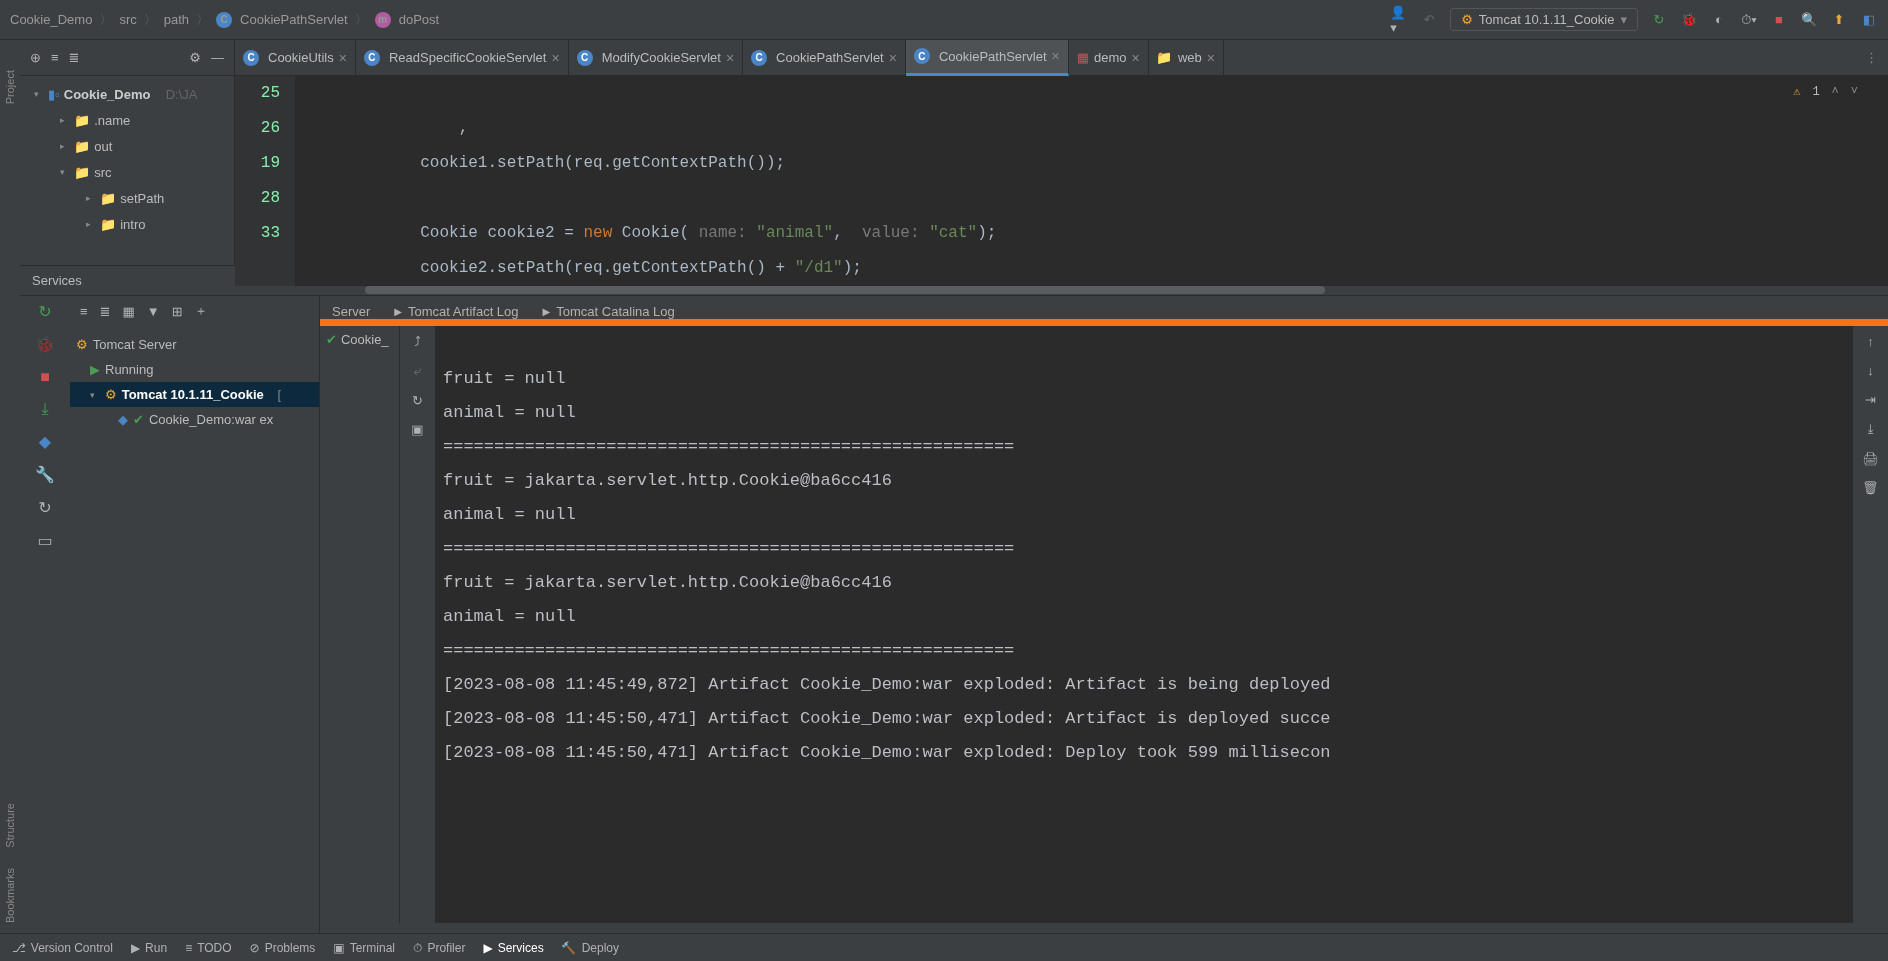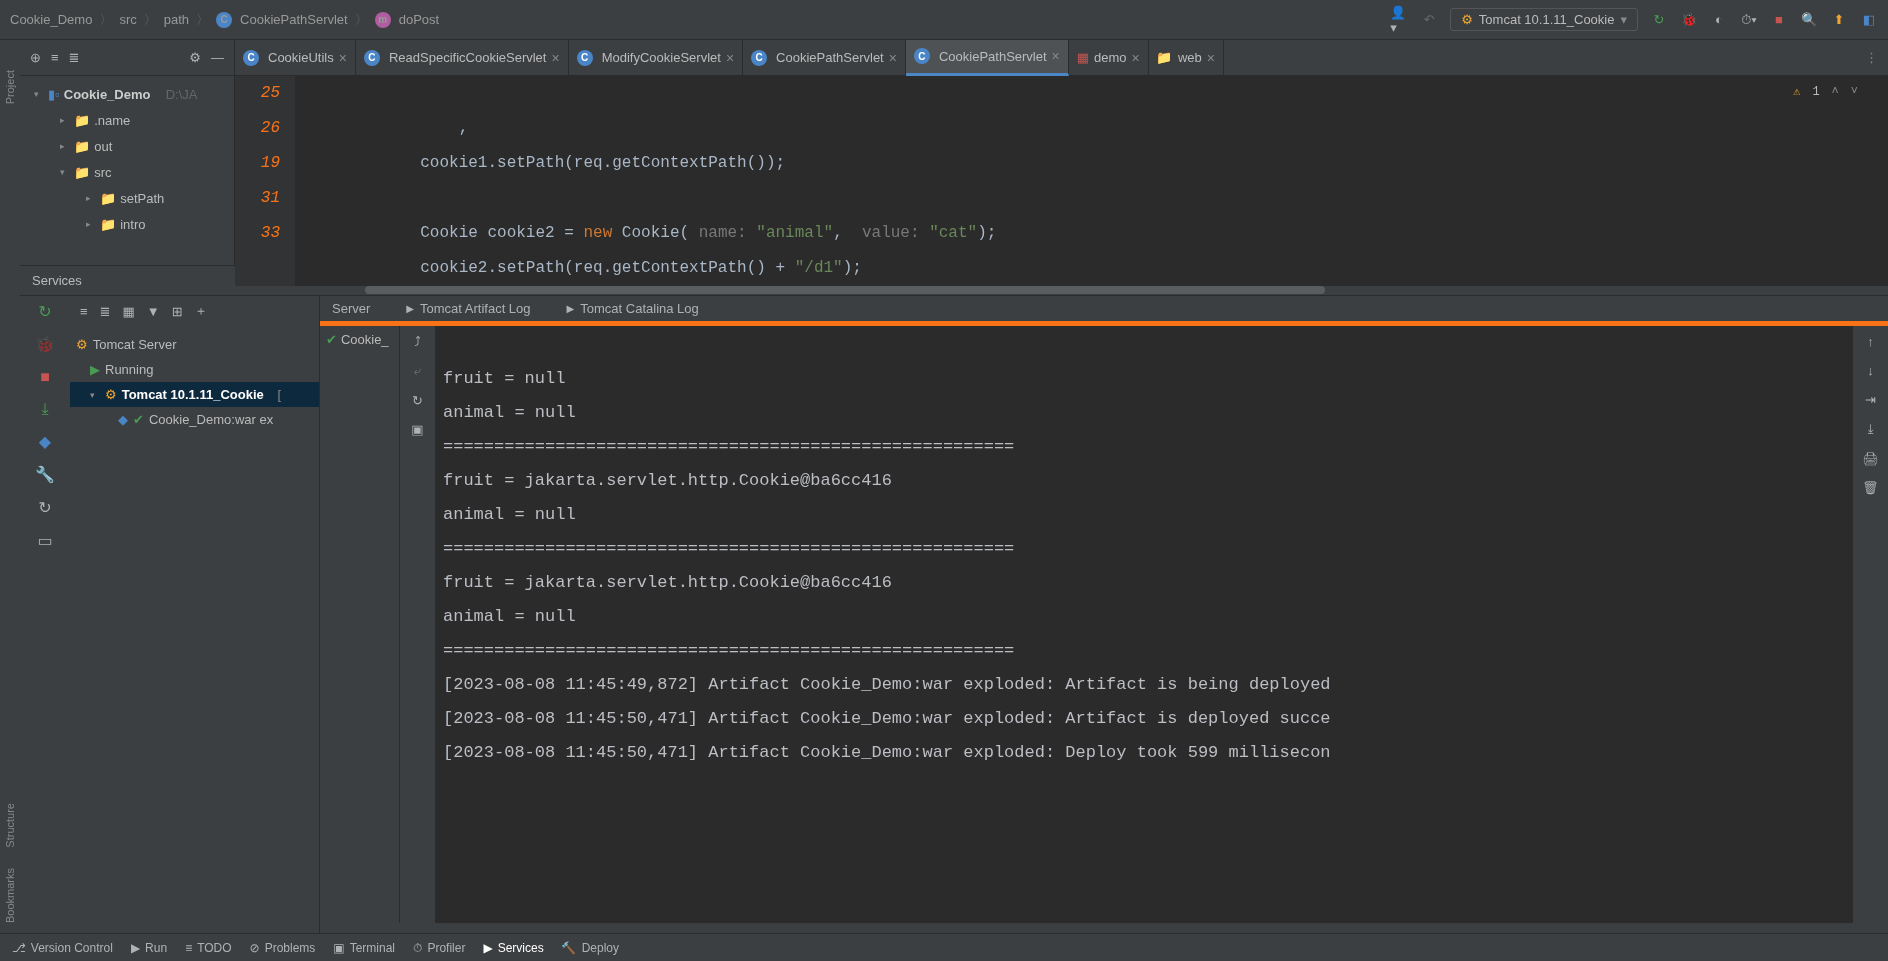--- a/index.html
+++ b/index.html
@@ -48,21 +48,21 @@
 .folder-icon.orange { color: #f0a732; }
 .folder-icon.blue { color: #4a86c7; }
 .proj-path { color: #666; }
 .editor-area { flex: 1; display: flex; flex-direction: column; background: #2b2b2b; position: relative;}
 .editor-tabs { height: 36px; background: #3c3f41; display: flex; align-items: center; border-bottom: 1px solid #2b2b2b; }
 .etab { height: 36px; display: flex; align-items: center; padding: 0 8px; gap: 5px; cursor: pointer; color: #bbb; border-right: 1px solid #2b2b2b; }
 .etab.active { background: #4e5254; border-bottom: 3px solid #4a88c7; }
 .etab .close { color: #888; font-size: 14px; }
 .etab-settings { margin-left: auto; padding: 0 10px; color: #888; display:flex; gap:10px;}
 .editor-body { display: flex; flex: 1; font-family: "Consolas", "Courier New", monospace; font-size: 16px; background: #2b2b2b; position: relative; }
-.gutter { width: 60px; background: #313335; color: #f97316; text-align: right; padding-right: 15px; line-height: 35px; font-style: italic; }
+.gutter { width: 60px; background: #313335; color: #86efac; text-align: right; padding-right: 15px; line-height: 35px; }
 .code { flex: 1; line-height: 35px; color: #a9b7c6; white-space: pre; padding-left: 10px; }
 .code .kw { color: #cc7832; }
 .code .str { color: #6a8759; }
 .code .hint { color: #787878; }
 .warn-badge { position: absolute; top: 8px; right: 30px; color: #f0a732; display: flex; align-items: center; gap: 12px; font-size:12px;}
 .warn-badge .cnt { color: #bbb; }
 .services-panel { flex: 1; display: flex; flex-direction: column; background: #3c3f41; border-top: 1px solid #2b2b2b; }
 .services-header { height: 30px; display: flex; align-items: center; padding: 0 12px; border-bottom: 1px solid #2b2b2b; }
 .services-header .title { flex: 1; color: #bbb; }
 .services-header .hicon { color: #afb1b3; margin-left: 10px; cursor: pointer; }
@@ -70,21 +70,21 @@
 .svc-leftbar { width: 50px; display: flex; flex-direction: column; align-items: center; padding-top: 6px; gap: 14px; }
 .svc-leftbar .li { color: #afb1b3; cursor: pointer; font-size:16px;}
 .svc-leftbar .li.green { color: #499c54; }
 .svc-leftbar .li.red { color: #c75450; }
 .svc-tree-col { width: 250px; border-right: 1px solid #2b2b2b; display: flex; flex-direction: column; }
 .svc-tree-tb { height: 30px; display: flex; align-items: center; gap: 12px; padding: 0 10px; color: #afb1b3; }
 .svc-tree { padding: 6px 0; font-size: 13px; }
 .svc-row { display: flex; align-items: center; height: 25px; padding-left: 6px; gap: 5px; white-space: nowrap; overflow:hidden;}
 .svc-row.sel { background: #0d293e; }
 .svc-output-col { flex: 1; display: flex; flex-direction: column; }
-.svc-output-tabs { height: 30px; display: flex; align-items: center; gap: 36px; padding: 0 12px; border-bottom: 5px solid #f97316; }
+.svc-output-tabs { height: 30px; display: flex; align-items: flex-end; gap: 24px; padding: 0 12px; border-bottom: 7px solid #f97316; }
 .otab { display: flex; align-items: center; gap: 6px; color: #afb1b3; cursor: pointer; }
 .otab .pi { color: #afb1b3; font-size:10px;}
 .svc-output-body { flex: 1; display: flex; }
 .cookie-col { width: 80px; padding: 6px; border-right: 1px solid #2b2b2b; font-size: 13px; color: #bbb; display:flex; align-items:flex-start;}
 .check-green { color: #499c54; margin-right: 4px; }
 .console-toolbar { width: 35px; display: flex; flex-direction: column; align-items: center; padding-top: 8px; gap: 14px; color: #afb1b3; }
 .console { flex: 1; background: #2b2b2b; font-family: "Consolas","Courier New", monospace; font-size: 17px; line-height: 34px; color: #bcbec4; padding: 2px 8px; white-space: pre; overflow: hidden; }
 .console-right-tb { width: 35px; display: flex; flex-direction: column; align-items: center; padding-top: 8px; gap: 14px; color: #afb1b3; background:#3c3f41;}
 .bottom-bar { position: absolute; bottom: 0; left: 0; right: 0; height: 28px; background: #3c3f41; border-top: 1px solid #2b2b2b; display: flex; align-items: center; padding: 0 12px; gap: 18px; }
 .btab { display: flex; align-items: center; gap: 5px; color: #afb1b3; font-size: 12px; cursor: pointer; }
@@ -221,21 +221,21 @@
             </div>
           <div class="etab-settings">
               <span>⋮</span>
             </div>
         </div>
         <div class="editor-body">
           <div class="gutter">
             <div>25</div>
               <div>26</div>
               <div>19</div>
-              <div>31</div>
+              <div>28</div>
               <div>33</div>
           </div>
           <div class="code">
 <div>                ,</div><div>            cookie1.setPath(req.getContextPath());</div><div> </div><div><span>            Cookie cookie2 = </span><span class="kw">new</span><span> Cookie( </span><span class="hint">name:</span><span class="str"> "animal"</span><span>,  </span><span class="hint">value:</span><span class="str"> "cat"</span><span>);</span></div><div><span>            cookie2.setPath(req.getContextPath() + </span><span class="str">"/d1"</span><span>);</span></div></div>
           <div class="warn-badge">
             <span>⚠</span>
               <span class="cnt">1</span>
             <span style="color:#888">˄</span>
             <span style="color:#888">˅</span>
           </div>

